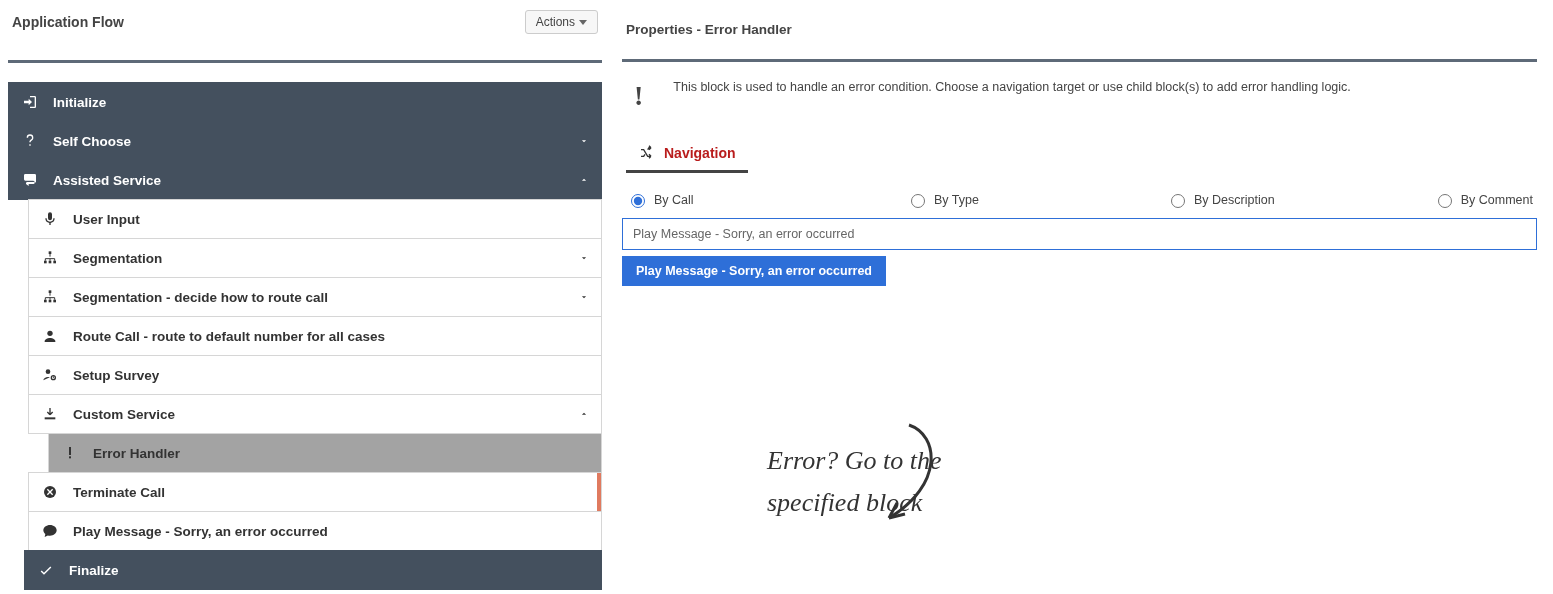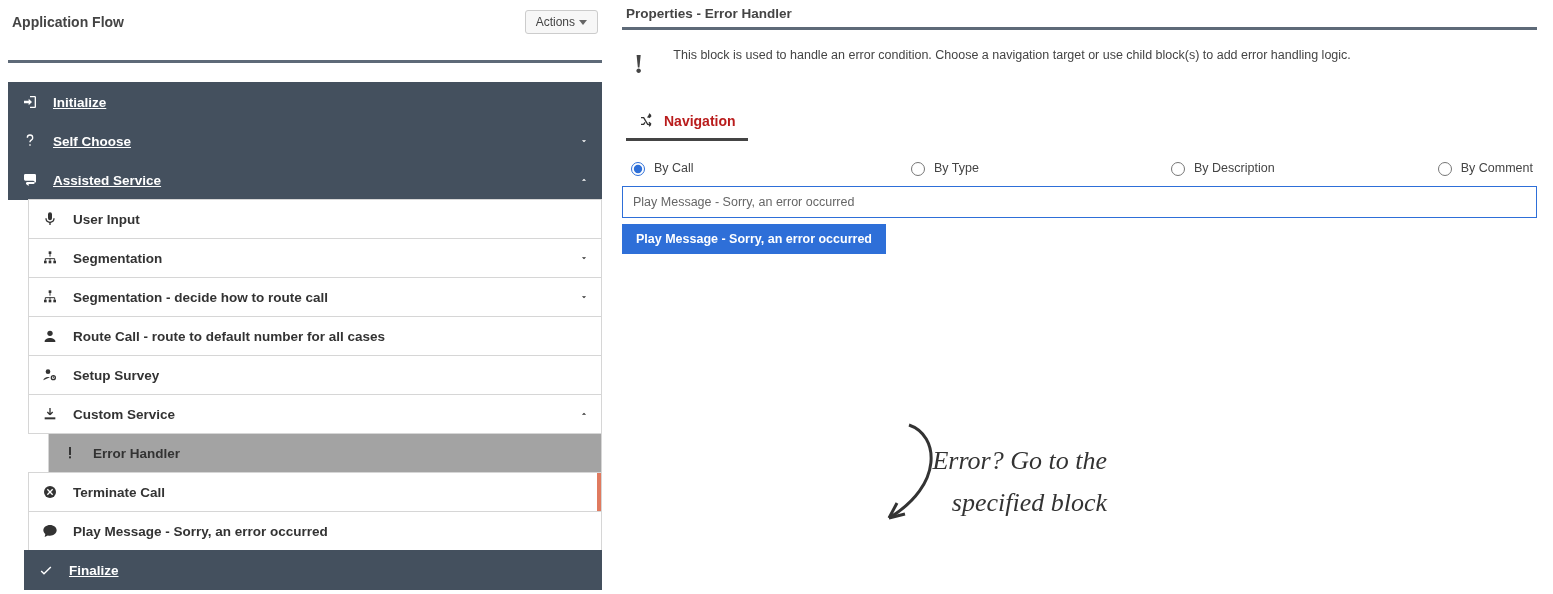--- a/index.html
+++ b/index.html
@@ -69,21 +69,21 @@
     padding: 0 12px;
     gap: 14px;
     background: #fff;
     position: relative;
   }
   .row.dark {
     background: #44505e;
     color: #fff;
     border-color: #44505e;
   }
-  .row.dark .label { color: #fff; font-weight: 700; text-decoration: underline; }
+  .row.dark .label { color: #fff; font-weight: 700; }
   .row .label { font-weight: 700; font-size: 13.5px; color: #333; }
   .row.indent1 { margin-left: 20px; }
   .row.indent2 { margin-left: 40px; }
   .row.selected { background: #a3a3a3; }
   .row.red-right::after {
     content: "";
     position: absolute;
     right: 0; top: 0; bottom: 0;
     width: 4px;
     background: #e07a5f;
@@ -96,21 +96,21 @@
   .chev svg { width: 12px; height: 12px; }
   .icon {
     width: 18px; height: 18px;
     display: inline-flex; align-items: center; justify-content: center;
     color: inherit;
   }
   .icon svg { width: 16px; height: 16px; }
   
   .right-header {
     border-bottom: 3px solid #5e6a78;
-    padding: 6px 4px;
+    padding: 22px 4px;
     font-weight: 700;
     font-size: 13.5px;
     color: #444;
   }
   .desc-row {
     display: flex;
     align-items: flex-start;
     gap: 30px;
     padding: 18px 4px 24px 4px;
   }
@@ -188,21 +188,21 @@
   .hand {
     position: absolute;
     top: 440px;
     left: 145px;
     font-family: "Comic Sans MS", "Segoe Script", cursive;
     font-size: 26px;
     font-style: italic;
     color: #333;
     line-height: 1.6;
     white-space: pre-line;
-    text-align: right;
+    text-align: left;
     width: 340px;
   }
 </style>
 </head>
 <body>
 
 <div class="app">
 
   <div class="left">
     <div class="header-row">

